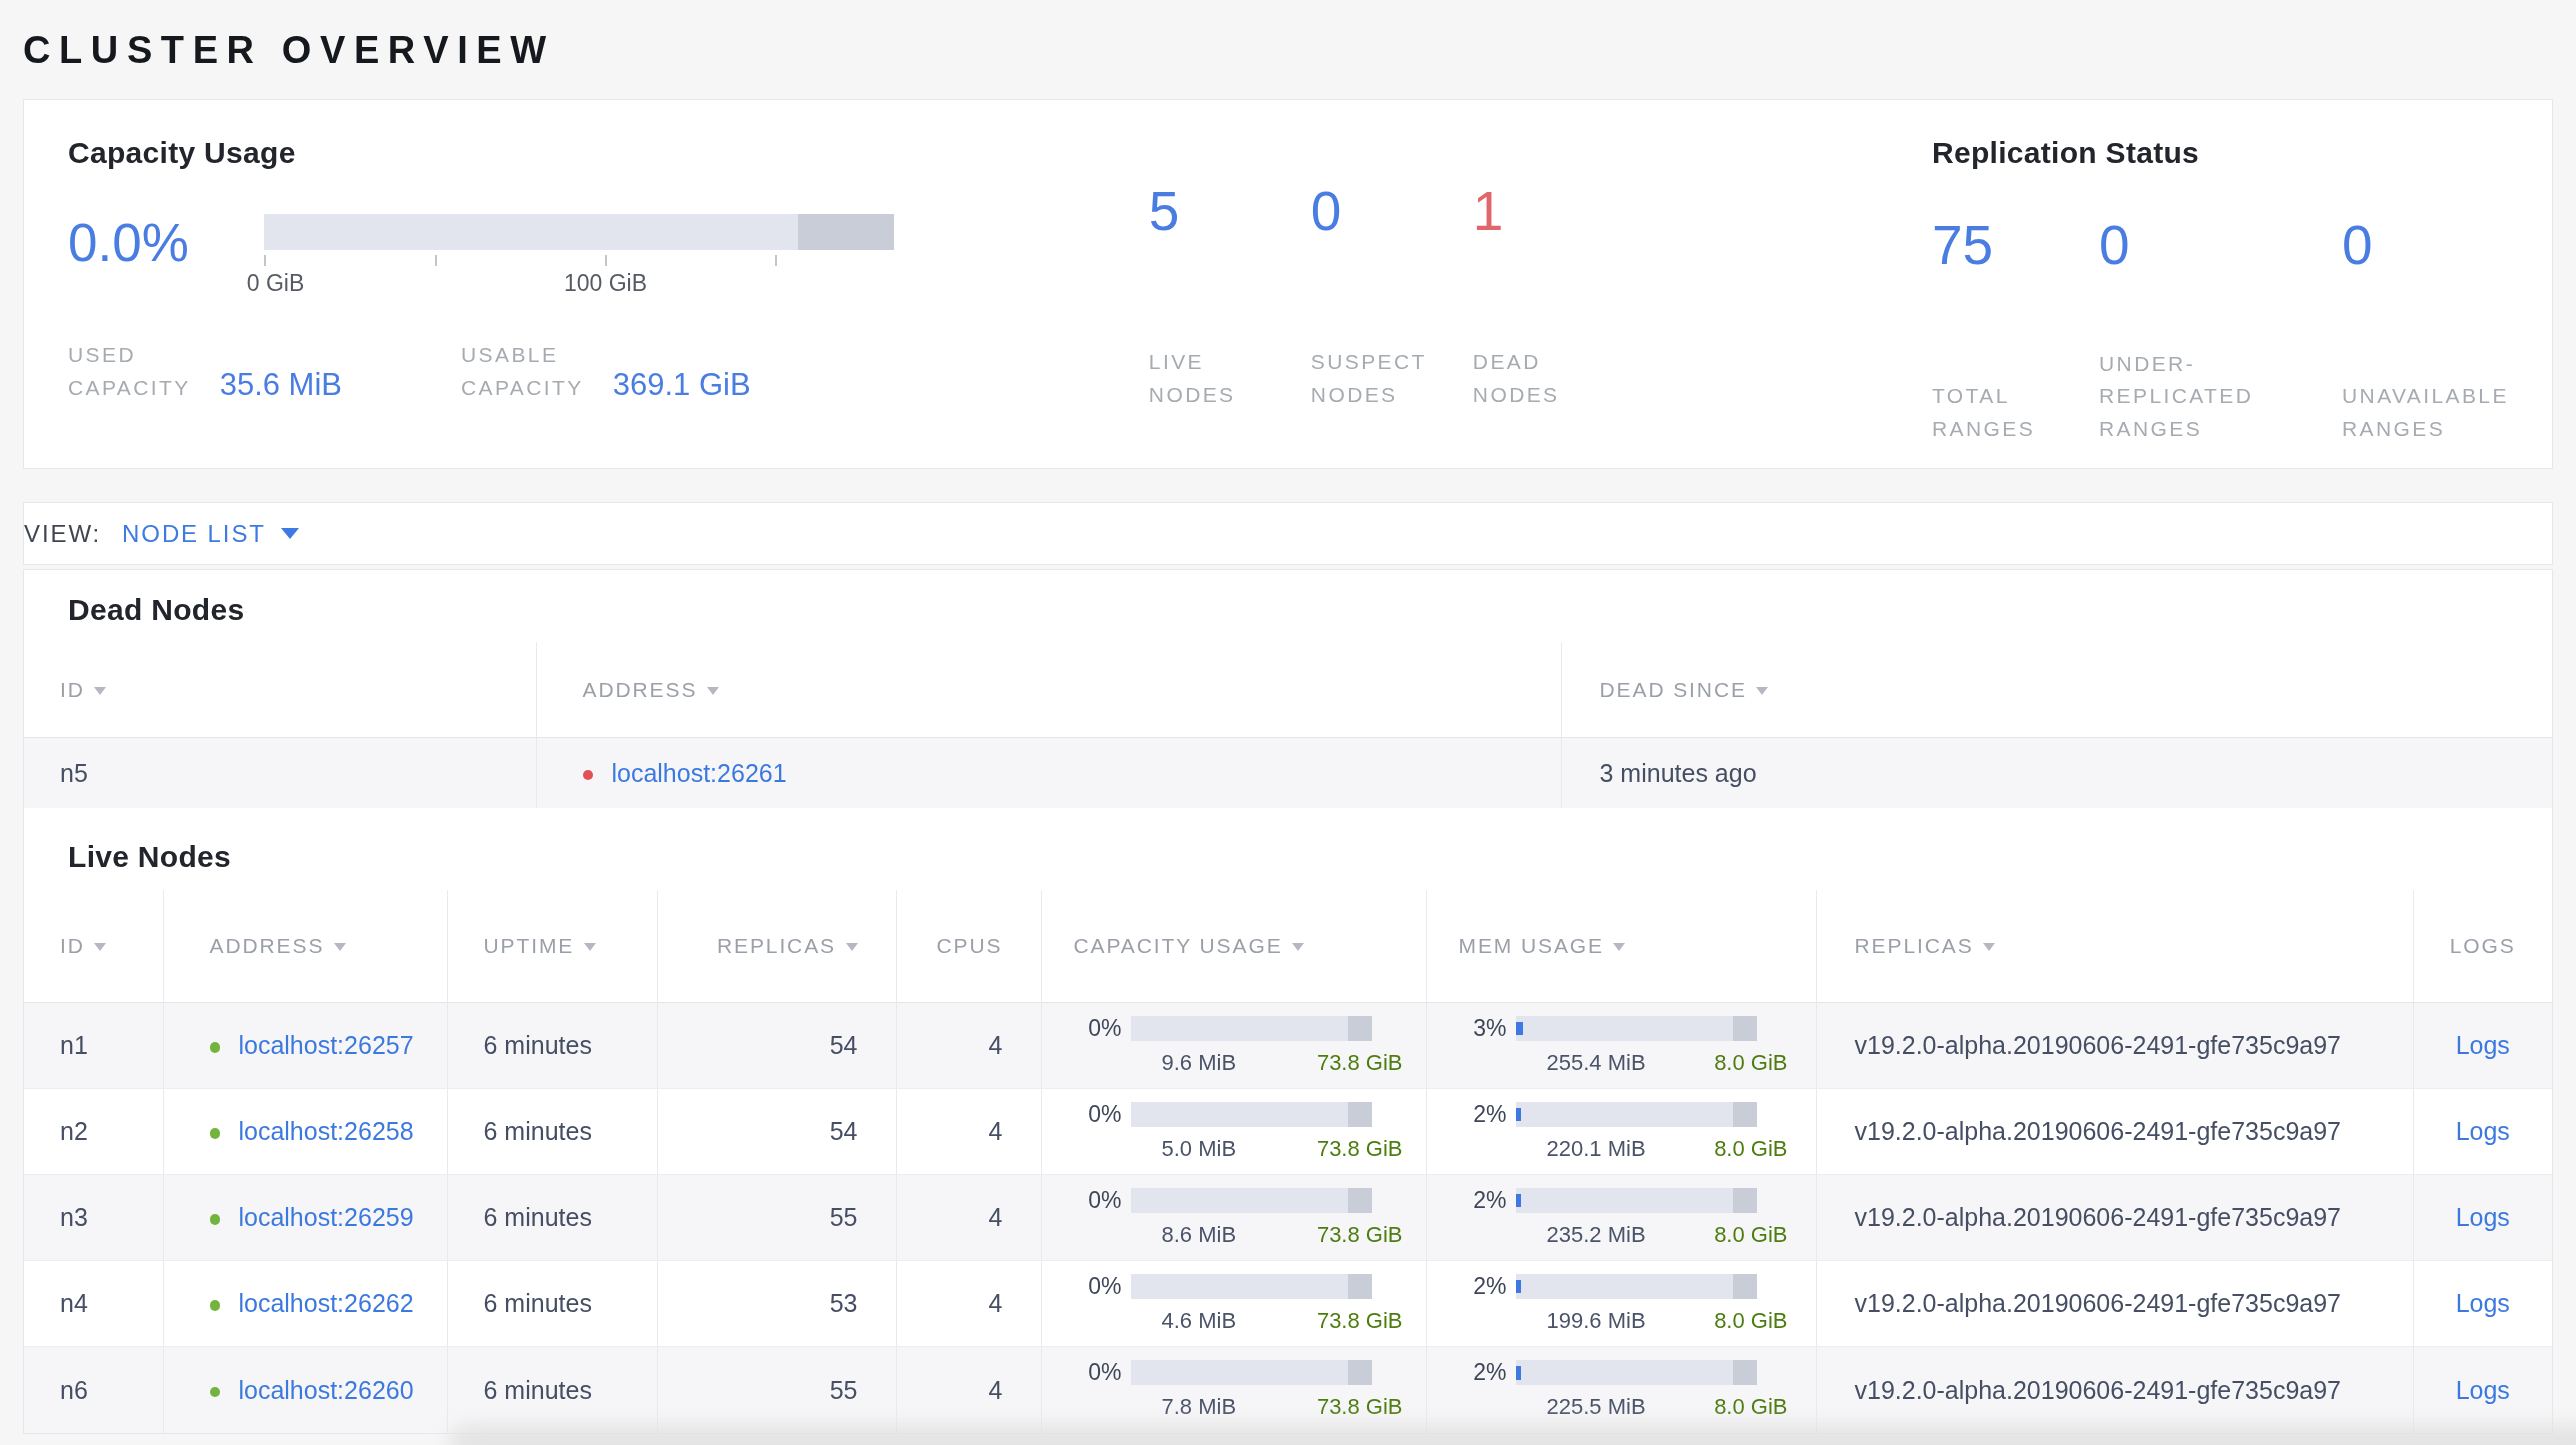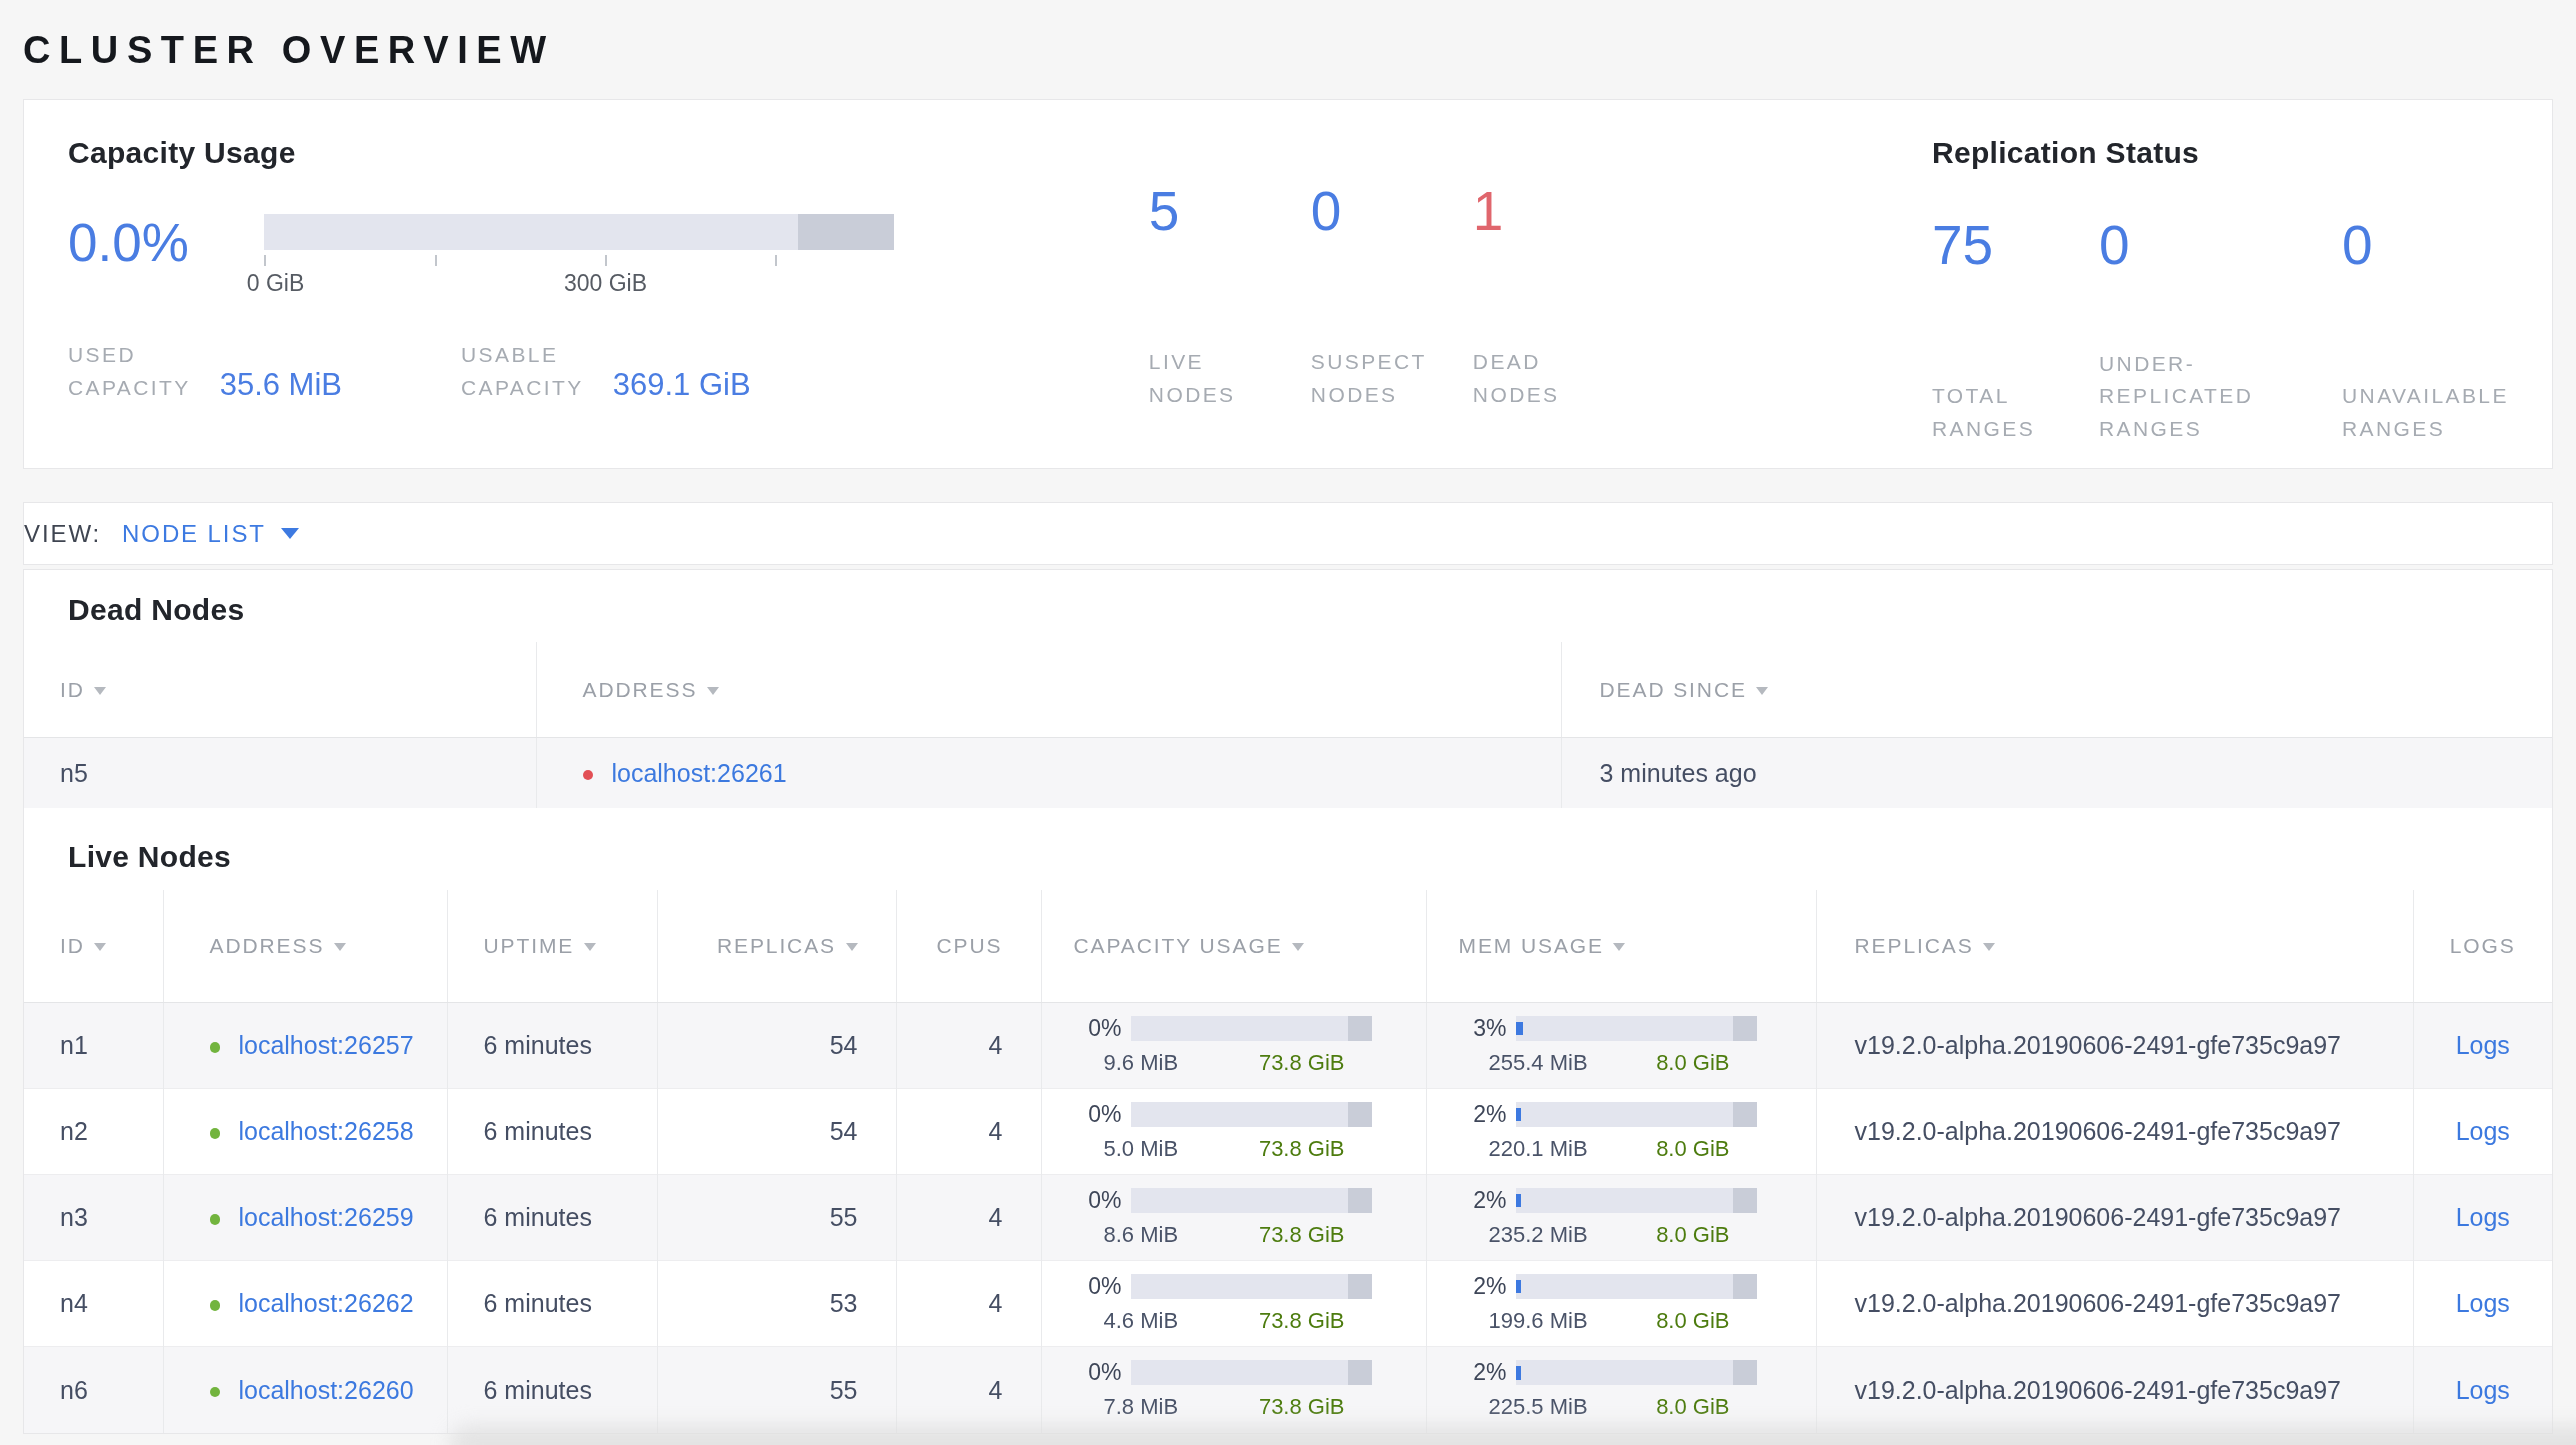--- a/index.html
+++ b/index.html
@@ -126,21 +126,21 @@
   .dot.green{ background:#72b43e; }
   .dot.red{ background:#e24f55; }
 
   
   .usage-cell{ display:inline-block; }
   .usage-top{ display:flex; align-items:center; height:25px; }
   .usage-pct{ width:48px; text-align:right; margin-right:9.5px; font-size:23px; color:#3e4658; }
   .usage-bar{ position:relative; width:241px; height:25px; background:#e3e5ee; display:inline-block; }
   .usage-fill{ position:absolute; left:0; top:5.7px; bottom:5.7px; background:#3d79e0; }
   .usage-capseg{ position:absolute; right:0; top:0; bottom:0; width:10%; background:#c9cdd8; }
-  .usage-values{ margin-left:30px; width:241px; display:flex; justify-content:space-between; margin-top:8.6px; font-size:22px; }
+  .usage-values{ margin-left:88px; width:241px; display:flex; justify-content:space-between; margin-top:8.6px; font-size:22px; }
   .u-used{ color:#4a5368; }
   .u-total{ color:#4d7c0f; }
 
   
   .bottom-shadow{
     position:absolute; top:1425px; left:449px; right:-29px; height:38px;
     background:#dfdfdf; border-radius:23px; filter:blur(9.5px); opacity:.8;
   }
 </style>
 </head>
@@ -160,21 +160,21 @@
           <span class="bar-capseg"></span>
         </div>
         <div class="cap-ticks">
           <i style="left:0"></i>
             <i style="left:27.2%"></i>
             <i style="left:54.2%"></i>
             <i style="left:81.1%"></i>
         </div>
         <div class="cap-axis">
           <span class="ax0">0 GiB</span>
-          <span class="ax200">300 GiB</span>
+          <span class="ax200">100 GiB</span>
         </div>
       </div>
     </div>
     <div class="cap-stats">
       <div class="stat-pair">
         <span class="stat-label">USED
 CAPACITY</span>
         <span class="stat-value">35.6 MiB</span>
       </div>
       <div class="stat-pair">

